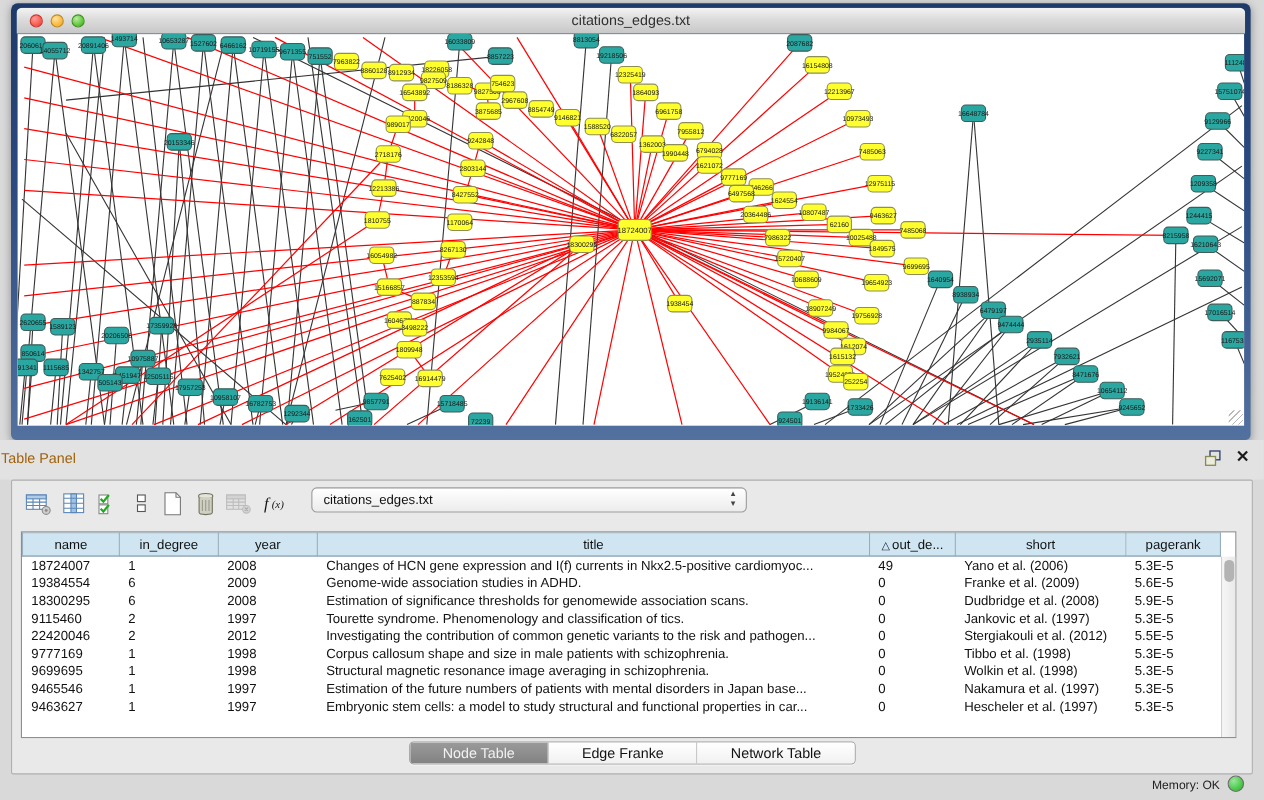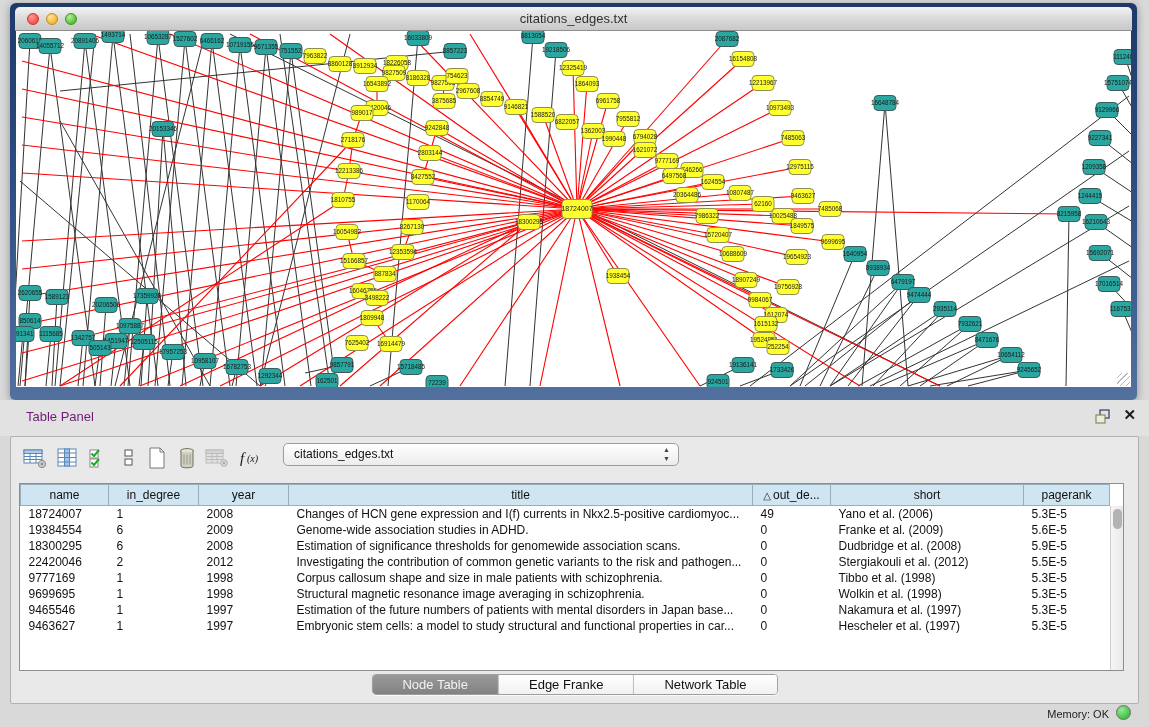--- a/index.html
+++ b/index.html
@@ -21,21 +21,21 @@
   #graph-canvas { position:absolute; left:6px; right:6px; top:28px; bottom:13px; background:#ffffff; overflow:hidden; }
   #graph-canvas svg { display:block; width:100%; height:100%; }
   #resize-grip { position:absolute; right:1px; bottom:1px; width:13px; height:13px;
     background:repeating-linear-gradient(135deg, transparent 0 3px, #a8a8a8 3px 4px); opacity:.8; }
 
   
   #divider-grip { position:absolute; left:569px; top:401px; width:11px; height:5px; background:#b4b4b4; border-radius:2px; }
 
   
   #panel-header { position:absolute; left:0; top:400px; width:1149px; height:36px; background:#e2e2e2; }
-  #panel-title { position:absolute; left:26px; top:9px; font-size:13px; color:#701a75; }
+  #panel-title { position:absolute; left:1px; top:9px; font-size:13px; color:#a16207; }
   #panel-float { position:absolute; right:36px; top:8px; width:20px; height:18px; cursor:pointer; }
   #panel-close { position:absolute; right:13px; top:6px; font-size:15px; font-weight:bold; color:#1a1a1a; cursor:pointer; }
 
   #panel-body { position:absolute; left:10px; top:436px; width:1129px; height:268px;
     background:#e9e9e9; border:1px solid #b0b0b0; border-radius:2px; }
 
   #toolbar { position:absolute; left:8px; top:6px; height:34px; right:8px; }
   .tool-btn { position:absolute; top:2px; width:28px; height:28px; border:none; background:transparent; cursor:pointer; }
   #table-selector { position:absolute; left:272px; top:6px; width:396px; height:23px; background:linear-gradient(180deg,#ffffff,#ececec);
     border:1px solid #9d9d9d; border-radius:5px; font-size:12px; color:#111; line-height:21px; padding-left:10px; cursor:pointer; }
@@ -864,21 +864,21 @@
 
   <div id="data-table-wrap">
     <table>
       <thead>
           <tr id="head-row">
             <th style="width: 88px;">name</th>
             <th style="width: 90px;">in_degree</th>
             <th style="width: 90px;">year</th>
             <th>title</th>
             <th style="width: 78px;"><span class="sort-tri">△</span>out_de...</th>
-            <th style="width: 193px;">short</th>
+            <th style="width: 155px;">short</th>
             <th style="width: 86px;">pagerank</th>
           </tr>
         </thead>
       <tbody id="body-rows">
           <tr>
             <td>18724007</td>
             <td>1</td>
             <td>2008</td>
             <td>Changes of HCN gene expression and I(f) currents in Nkx2.5-positive cardiomyoc...</td>
             <td>49</td>
@@ -895,20 +895,29 @@
             <td>5.6E-5</td>
           </tr>
           <tr>
             <td>18300295</td>
             <td>6</td>
             <td>2008</td>
             <td>Estimation of significance thresholds for genomewide association scans.</td>
             <td>0</td>
             <td>Dudbridge et al. (2008)</td>
             <td>5.9E-5</td>
+          </tr>
+          <tr>
+            <td>9115460</td>
+            <td>2</td>
+            <td>1997</td>
+            <td>Tourette syndrome. Phenomenology and classification of tics.</td>
+            <td>0</td>
+            <td>Jankovic et al. (1997)</td>
+            <td>5.3E-5</td>
           </tr>
           <tr>
             <td>22420046</td>
             <td>2</td>
             <td>2012</td>
             <td>Investigating the contribution of common genetic variants to the risk and pathogen...</td>
             <td>0</td>
             <td>Stergiakouli et al. (2012)</td>
             <td>5.5E-5</td>
           </tr>

